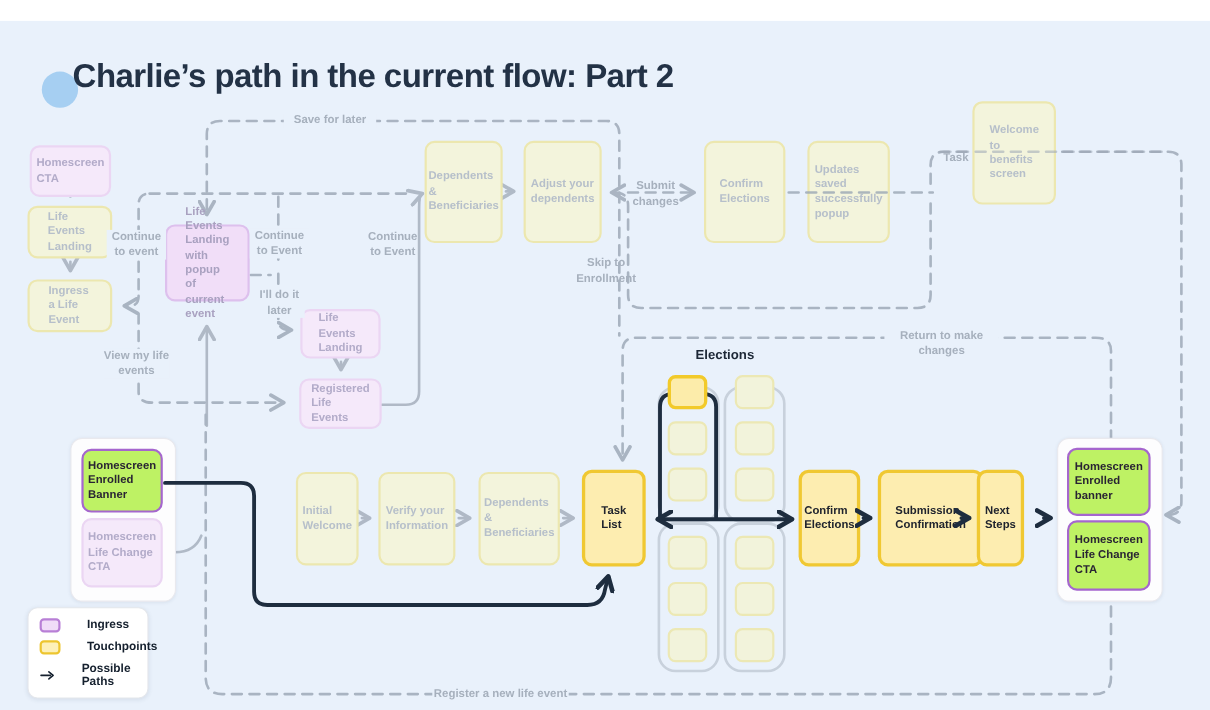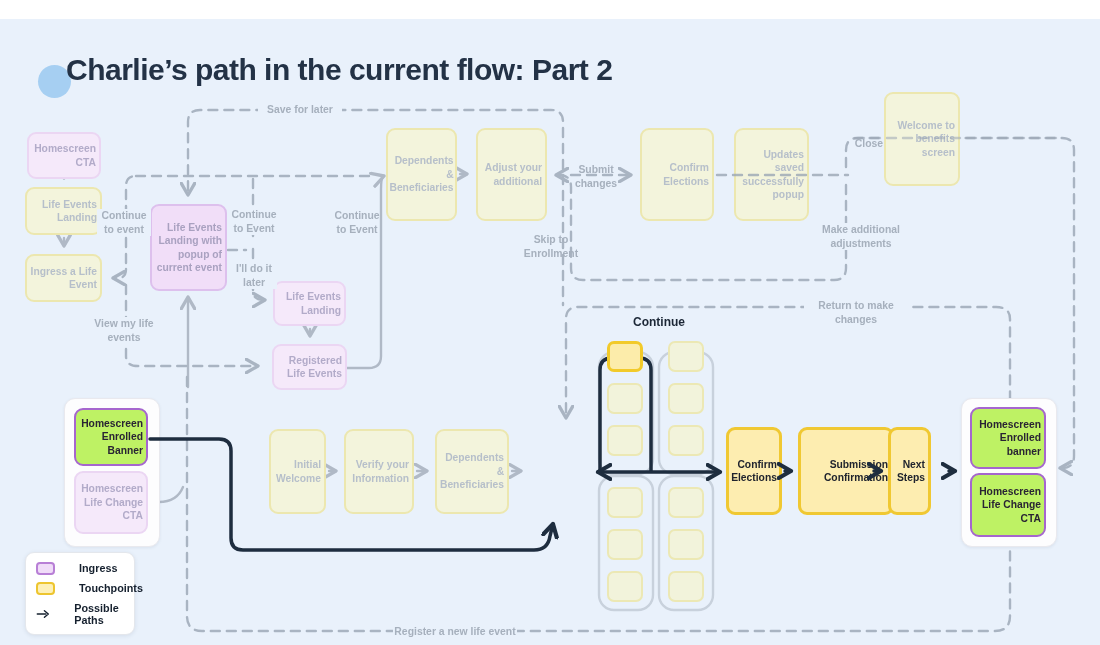--- a/index.html
+++ b/index.html
@@ -6,21 +6,21 @@
   .stage{position:relative;width:1100px;height:645px;background:#e9f1fb;overflow:hidden;
          font-family:"Liberation Sans",sans-serif;margin-top:19px;}
   .title-circle{position:absolute;left:38px;top:46px;width:33px;height:33px;border-radius:50%;
         background:#a6cff2;z-index:0;}
   .page-title{position:absolute;left:66px;top:34px;font-size:30px;font-weight:800;color:#233246;
         letter-spacing:-.5px;z-index:2;}
   svg.layer{position:absolute;left:0;top:0;}
   #svg-base{z-index:1;}
   #svg-top{z-index:3;pointer-events:none;}
   .box{position:absolute;z-index:2;display:flex;align-items:center;justify-content:center;
-       text-align:right;border-radius:9px;padding:3px;box-sizing:border-box;
+       text-align:left;border-radius:9px;padding:17px;box-sizing:border-box;
        font-size:10.3px;line-height:1.3;}
   .tf{background:#f3f4dc;border:2.5px solid #ece7af;color:#b6bfca;font-weight:600;}
   .ta{background:#fdedb0;border:3px solid #f0c832;color:#20242e;font-weight:700;}
   .pf{background:#f5e9fa;border:2px solid #ebd6f3;color:#b2abc9;font-weight:600;}
   .pp{background:#f1def8;border:2px solid #ddc0ed;color:#a9a1c0;font-weight:600;}
   .pa{background:#bef264;border:2.5px solid #a566ce;color:#292433;font-weight:700;}
   .wrap{position:absolute;z-index:2;background:#fdfdfe;border:1.5px solid #e9e9ee;border-radius:11px;
         box-shadow:0 1px 3px rgba(40,60,90,.08);}
   .el{position:absolute;z-index:4;width:36px;height:31px;border-radius:7px;box-sizing:border-box;
       background:#f2f3db;border:2.5px solid #ece8b4;}
@@ -91,35 +91,35 @@
 
   <div class="box pf" style="left:27px;top:113px;width:74px;height:47px">
       <span>Homescreen CTA</span>
     </div>
   <div class="box tf" style="left:25px;top:168px;width:77px;height:48px">
       <span>Life Events Landing</span>
     </div>
   <div class="box tf" style="left:25px;top:235px;width:77px;height:48px">
       <span>Ingress a Life Event</span>
     </div>
-  <div class="box pp" style="left:150px;top:185px;width:77px;height:87px">
+  <div class="box pp" style="left:150px;top:185px;width:77px;height:70px">
       <span>Life Events Landing with popup of current event</span>
     </div>
   <div class="box pf" style="left:273px;top:262px;width:73px;height:45px">
       <span>Life Events Landing</span>
     </div>
   <div class="box pf" style="left:272px;top:325px;width:75px;height:46px">
       <span>Registered Life Events</span>
     </div>
 
   <div class="box tf" style="left:386px;top:109px;width:71px;height:93px">
       <span>Dependents &amp; Beneficiaries</span>
     </div>
   <div class="box tf" style="left:476px;top:109px;width:71px;height:93px">
-      <span>Adjust your additional</span>
+      <span>Adjust your dependents</span>
     </div>
   <div class="box tf" style="left:640px;top:109px;width:74px;height:93px">
       <span>Confirm Elections</span>
     </div>
   <div class="box tf" style="left:734px;top:109px;width:75px;height:93px">
       <span>Updates saved successfully popup</span>
     </div>
   <div class="box tf" style="left:884px;top:73px;width:76px;height:94px">
       <span>Welcome to benefits screen</span>
     </div>
@@ -134,40 +134,43 @@
 
   <div class="box tf" style="left:269px;top:410px;width:57px;height:85px">
       <span>Initial Welcome</span>
     </div>
   <div class="box tf" style="left:344px;top:410px;width:70px;height:85px">
       <span>Verify your Information</span>
     </div>
   <div class="box tf" style="left:435px;top:410px;width:74px;height:85px">
       <span>Dependents &amp; Beneficiaries</span>
     </div>
+  <div class="box ta" style="left:529px;top:408px;width:58px;height:88px">
+      <span>Task List</span>
+    </div>
 
   <div class="box ta" style="left:726px;top:408px;width:56px;height:88px">
       <span>Confirm Elections</span>
     </div>
   <div class="box ta" style="left:798px;top:408px;width:96px;height:88px">
       <span>Submission Confirmation</span>
     </div>
   <div class="box ta" style="left:888px;top:408px;width:43px;height:88px">
       <span>Next Steps</span>
     </div>
 
   <div class="wrap" style="left:961px;top:379px;width:94px;height:147px"></div>
   <div class="box pa" style="left:970px;top:388px;width:76px;height:62px">
       <span>Homescreen Enrolled banner</span>
     </div>
   <div class="box pa" style="left:970px;top:454px;width:76px;height:64px">
       <span>Homescreen Life Change CTA</span>
     </div>
 
-  <div class="hdr" style="left:607px;top:296px;width:104px">Continue</div>
+  <div class="hdr" style="left:607px;top:296px;width:104px">Elections</div>
   <div class="el el-active" style="left:607px;top:322px"></div>
   <div class="el" style="left:607px;top:364px"></div>
   <div class="el" style="left:607px;top:406px"></div>
   <div class="el" style="left:607px;top:468px"></div>
   <div class="el" style="left:607px;top:510px"></div>
   <div class="el" style="left:607px;top:552px"></div>
   <div class="el" style="left:668px;top:322px"></div>
   <div class="el" style="left:668px;top:364px"></div>
   <div class="el" style="left:668px;top:406px"></div>
   <div class="el" style="left:668px;top:468px"></div>
@@ -175,22 +178,21 @@
   <div class="el" style="left:668px;top:552px"></div>
 
   <div class="lbl lbg" style="left:258px;top:84px;width:84px">Save for later</div>
   <div class="lbl lbg" style="left:97px;top:190px;width:54px">Continue to event</div>
   <div class="lbl lbg" style="left:227px;top:189px;width:54px">Continue to Event</div>
   <div class="lbl" style="left:330px;top:190px;width:54px">Continue to Event</div>
   <div class="lbl lbg" style="left:231px;top:243px;width:46px">I'll do it later</div>
   <div class="lbl lbg" style="left:94px;top:298px;width:60px">View my life events</div>
   <div class="lbl" style="left:565px;top:144px;width:62px">Submit changes</div>
   <div class="lbl" style="left:521px;top:214px;width:60px">Skip to Enrollment</div>
-  <div class="lbl" style="left:849px;top:118px;width:40px">Close</div>
-  <div class="lbl lbg" style="left:809px;top:204px;width:104px">Make additional adjustments</div>
+  <div class="lbl" style="left:849px;top:118px;width:40px">Task</div>
   <div class="lbl lbg" style="left:804px;top:280px;width:104px">Return to make changes</div>
   <div class="lbl lbg" style="left:393px;top:606px;width:124px">Register a new life event</div>
 
   <div class="legend">
     <div class="lrow">
       <span class="sw sw-i"></span>
       <span>Ingress</span>
     </div>
     <div class="lrow">
       <span class="sw sw-t"></span>

